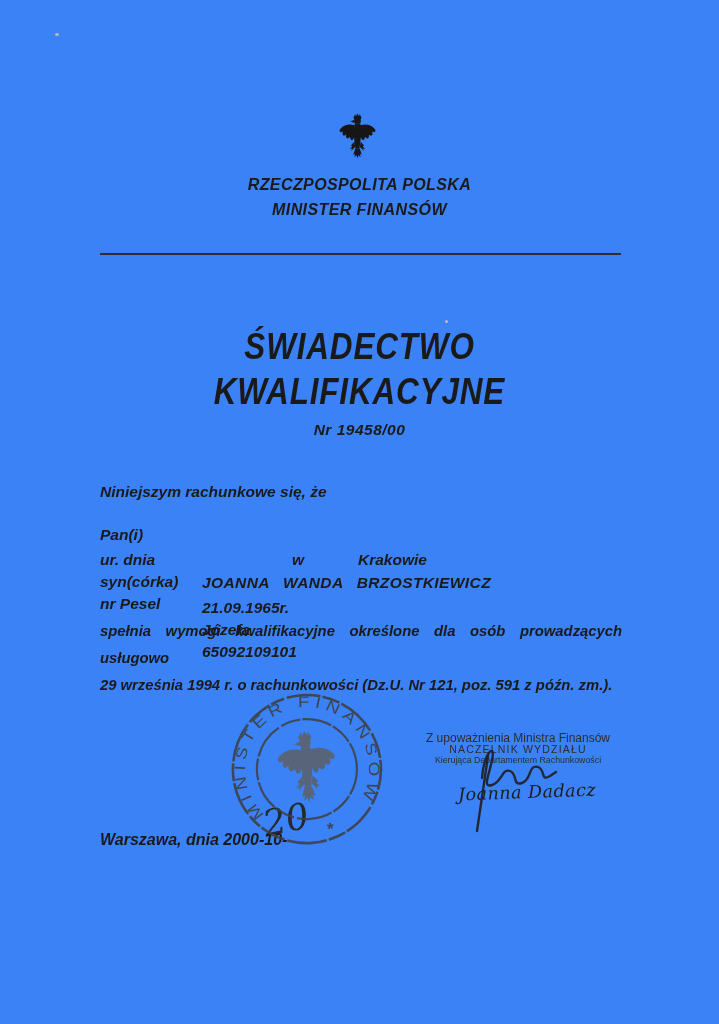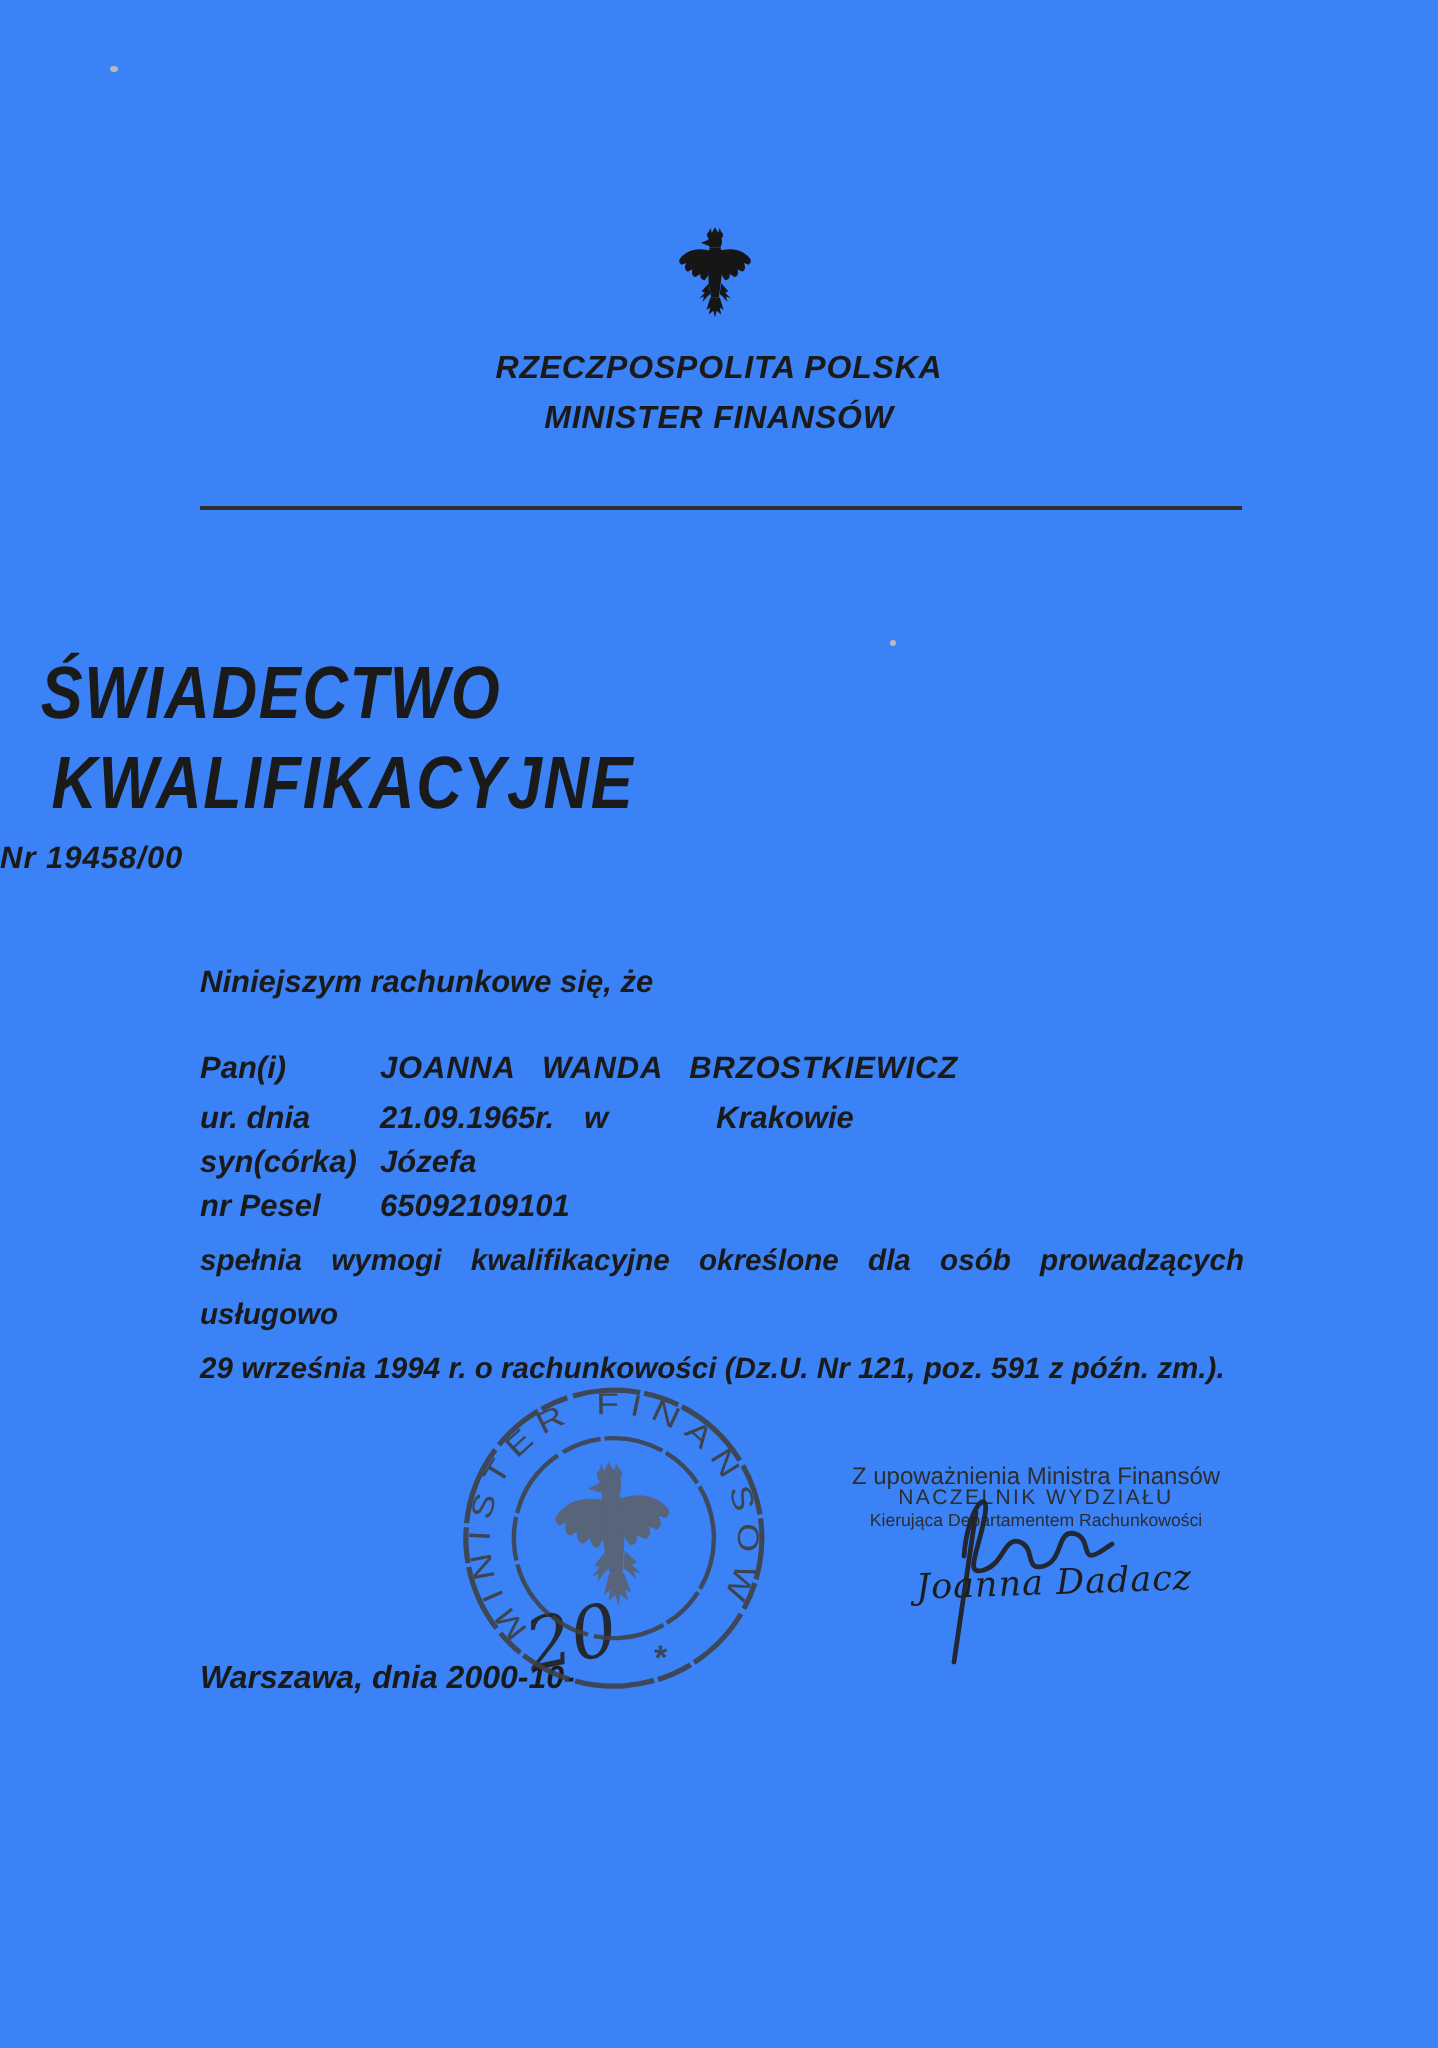--- a/index.html
+++ b/index.html
@@ -22,33 +22,33 @@
     position:absolute; top:172px; left:0; width:719px;
     text-align:center; font-size:16px; line-height:25px;
     letter-spacing:0.4px;
   }
 
   .divider {
     position:absolute; left:100px; top:253px; width:521px; height:2px;
     background:#2e2e2e;
   }
 
-  .title-block { position:absolute; top:324px; left:0; width:719px; }
+  .title-block { position:absolute; top:324px; left:0; width:719px; text-align:center; }
   .title-line {
     display:block; font-size:37px; line-height:45px; letter-spacing:1px;
   }
   .title-line > span { display:inline-block; transform:scaleX(0.85); }
   .title-number { margin-top:7px; font-size:15.5px; letter-spacing:0.5px; }
 
   .intro { position:absolute; left:100px; top:483px; font-size:15.5px; }
 
   .fields { position:absolute; left:100px; top:526px; width:540px; }
   .frow { position:absolute; left:0; height:20px; white-space:nowrap; font-size:15.5px; }
   .frow .lab  { position:absolute; left:0; }
-  .frow .val  { position:absolute; left:90px; }
+  .frow .val  { position:absolute; left:102px;margin-top:48px; }
   .frow .wlab { position:absolute; left:192px; }
   .frow .plc  { position:absolute; left:258px; }
   .name-val { word-spacing:9px; letter-spacing:0.4px; }
 
   .para {
     position:absolute; left:100px; top:618px; width:522px;
     font-size:14.8px; line-height:27px;
   }
   .para .jline { text-align:justify; text-align-last:justify; }
   .para .lline { text-align:left; white-space:nowrap; }

